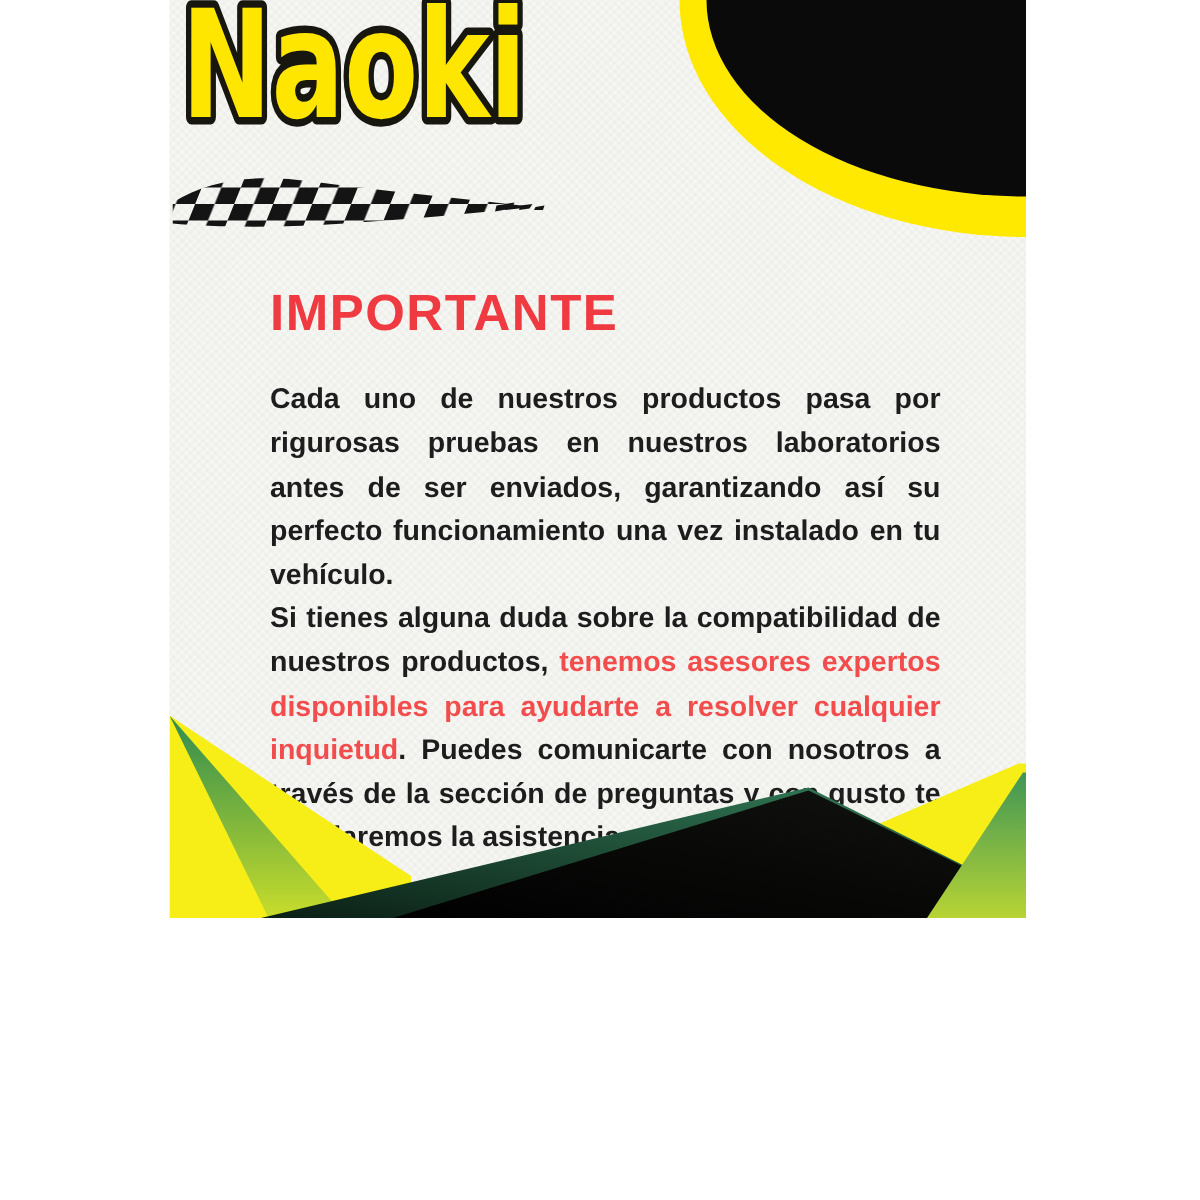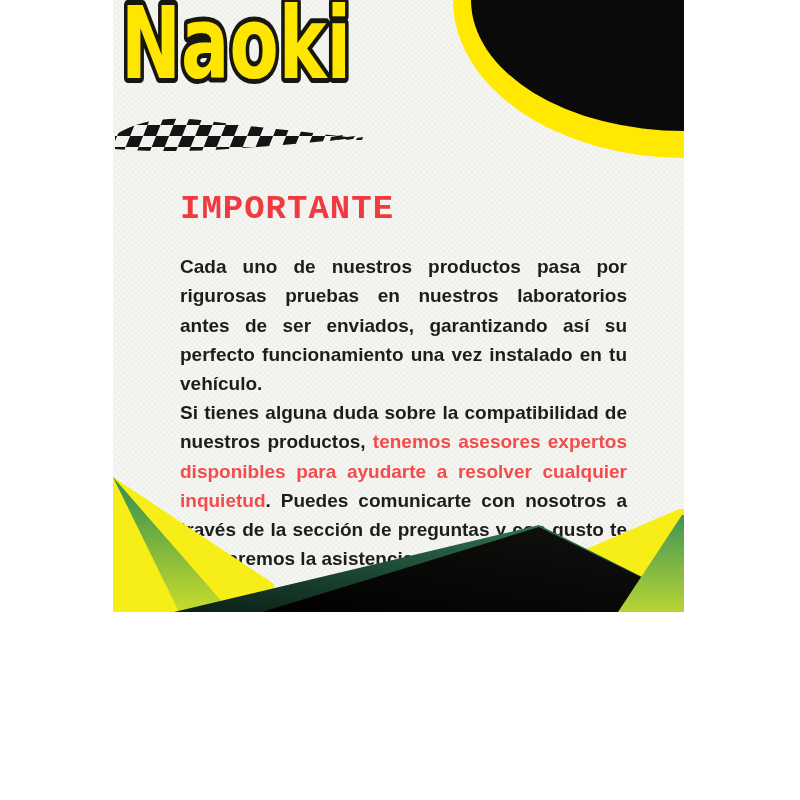--- a/index.html
+++ b/index.html
@@ -39,21 +39,21 @@
   }
   .flag-svg{position:absolute;left:0;top:114px;}
   .tagline{
     position:absolute;left:8px;top:149px;
     font-size:16.5px;font-weight:800;color:#e9353c;letter-spacing:0.2px;
     white-space:pre;
   }
   
   .title{
     position:absolute;left:67px;top:190px;margin:0;
-    font-size:34px;font-weight:800;letter-spacing:1px;color:#ee3a40;font-family:Liberation Mono, monospace;
+    font-size:34px;font-weight:800;letter-spacing:1px;color:#ee3a40;
   }
   .para{
     position:absolute;left:67px;width:447px;margin:0;
     font-size:19px;line-height:29.3px;font-weight:700;color:#1d1d1d;
     text-align:justify;
   }
   .para-1{top:252px;}
   .para-2{top:398px;}
   .para-3{top:565px;}
   .hl{color:#f24c4c;}

